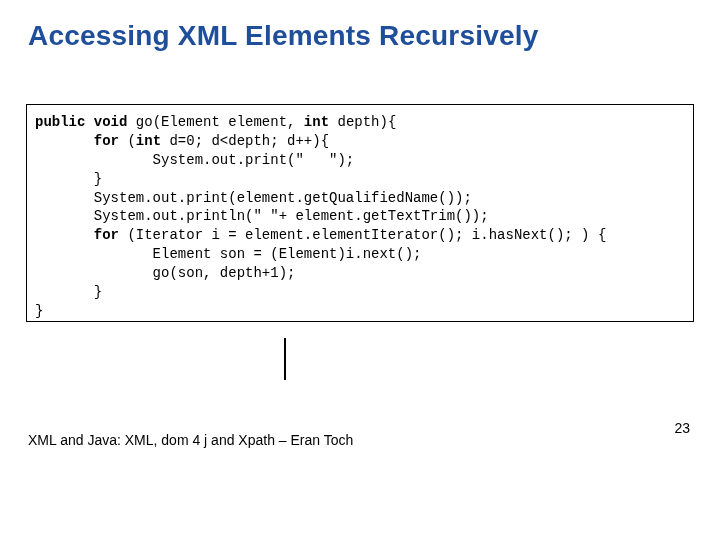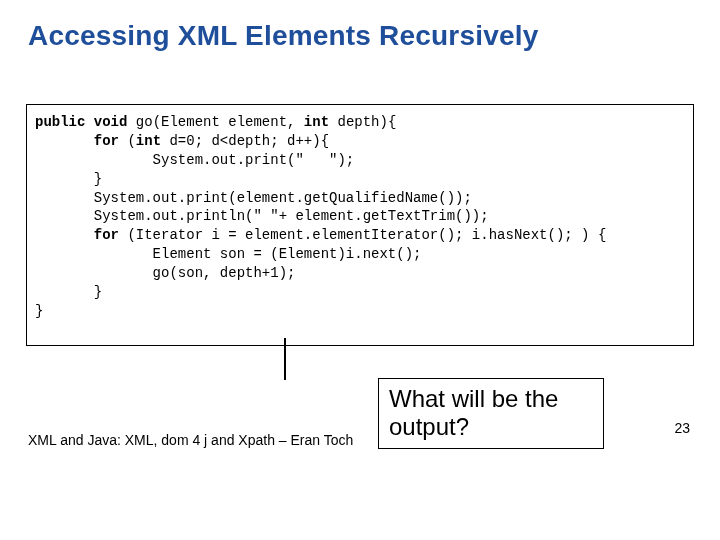--- a/index.html
+++ b/index.html
@@ -12,21 +12,21 @@
     font-size: 28px;
     font-weight: bold;
     color: #1f4e9b;
     font-family: Arial, sans-serif;
     margin-top: 2px;
     margin-bottom: 52px;
     letter-spacing: 0.2px;
   }
   .codebox {
     border: 1.5px solid #000;
-    padding: 8px 8px 24px 8px;
+    padding: 8px 8px 0 8px;
     font-family: "Courier New", Courier, monospace;
     font-size: 14px;
     line-height: 1.35;
     white-space: pre;
     color: #000;
     margin-left: -2px;
     margin-right: -2px;
     overflow: hidden;
   }
   .kw { font-weight: bold; }
@@ -91,23 +91,20 @@
 <span>       System.out.print(element.getQualifiedName());</span>
 <span>       System.out.println(" "+ element.getTextTrim());</span>
 <span class="kw">       for</span><span> (Iterator i = element.elementIterator(); i.hasNext(); ) {</span>
 <span>              Element son = (Element)i.next();</span>
 <span>              go(son, depth+1);</span>
 <span>       }</span>
 <span>}</span></div>
 
   <div class="callout-line"></div>
 
-  <div class="callout">
-    <span>What will be the output?</span>
-  </div>
 
   <div class="footer">
     <div class="footer-main">XML and Java: XML, dom 4 j and Xpath – Eran Toch</div>
   </div>
 
   <div class="pagenum">23</div>
 
 </div>
 
 </body></html>

